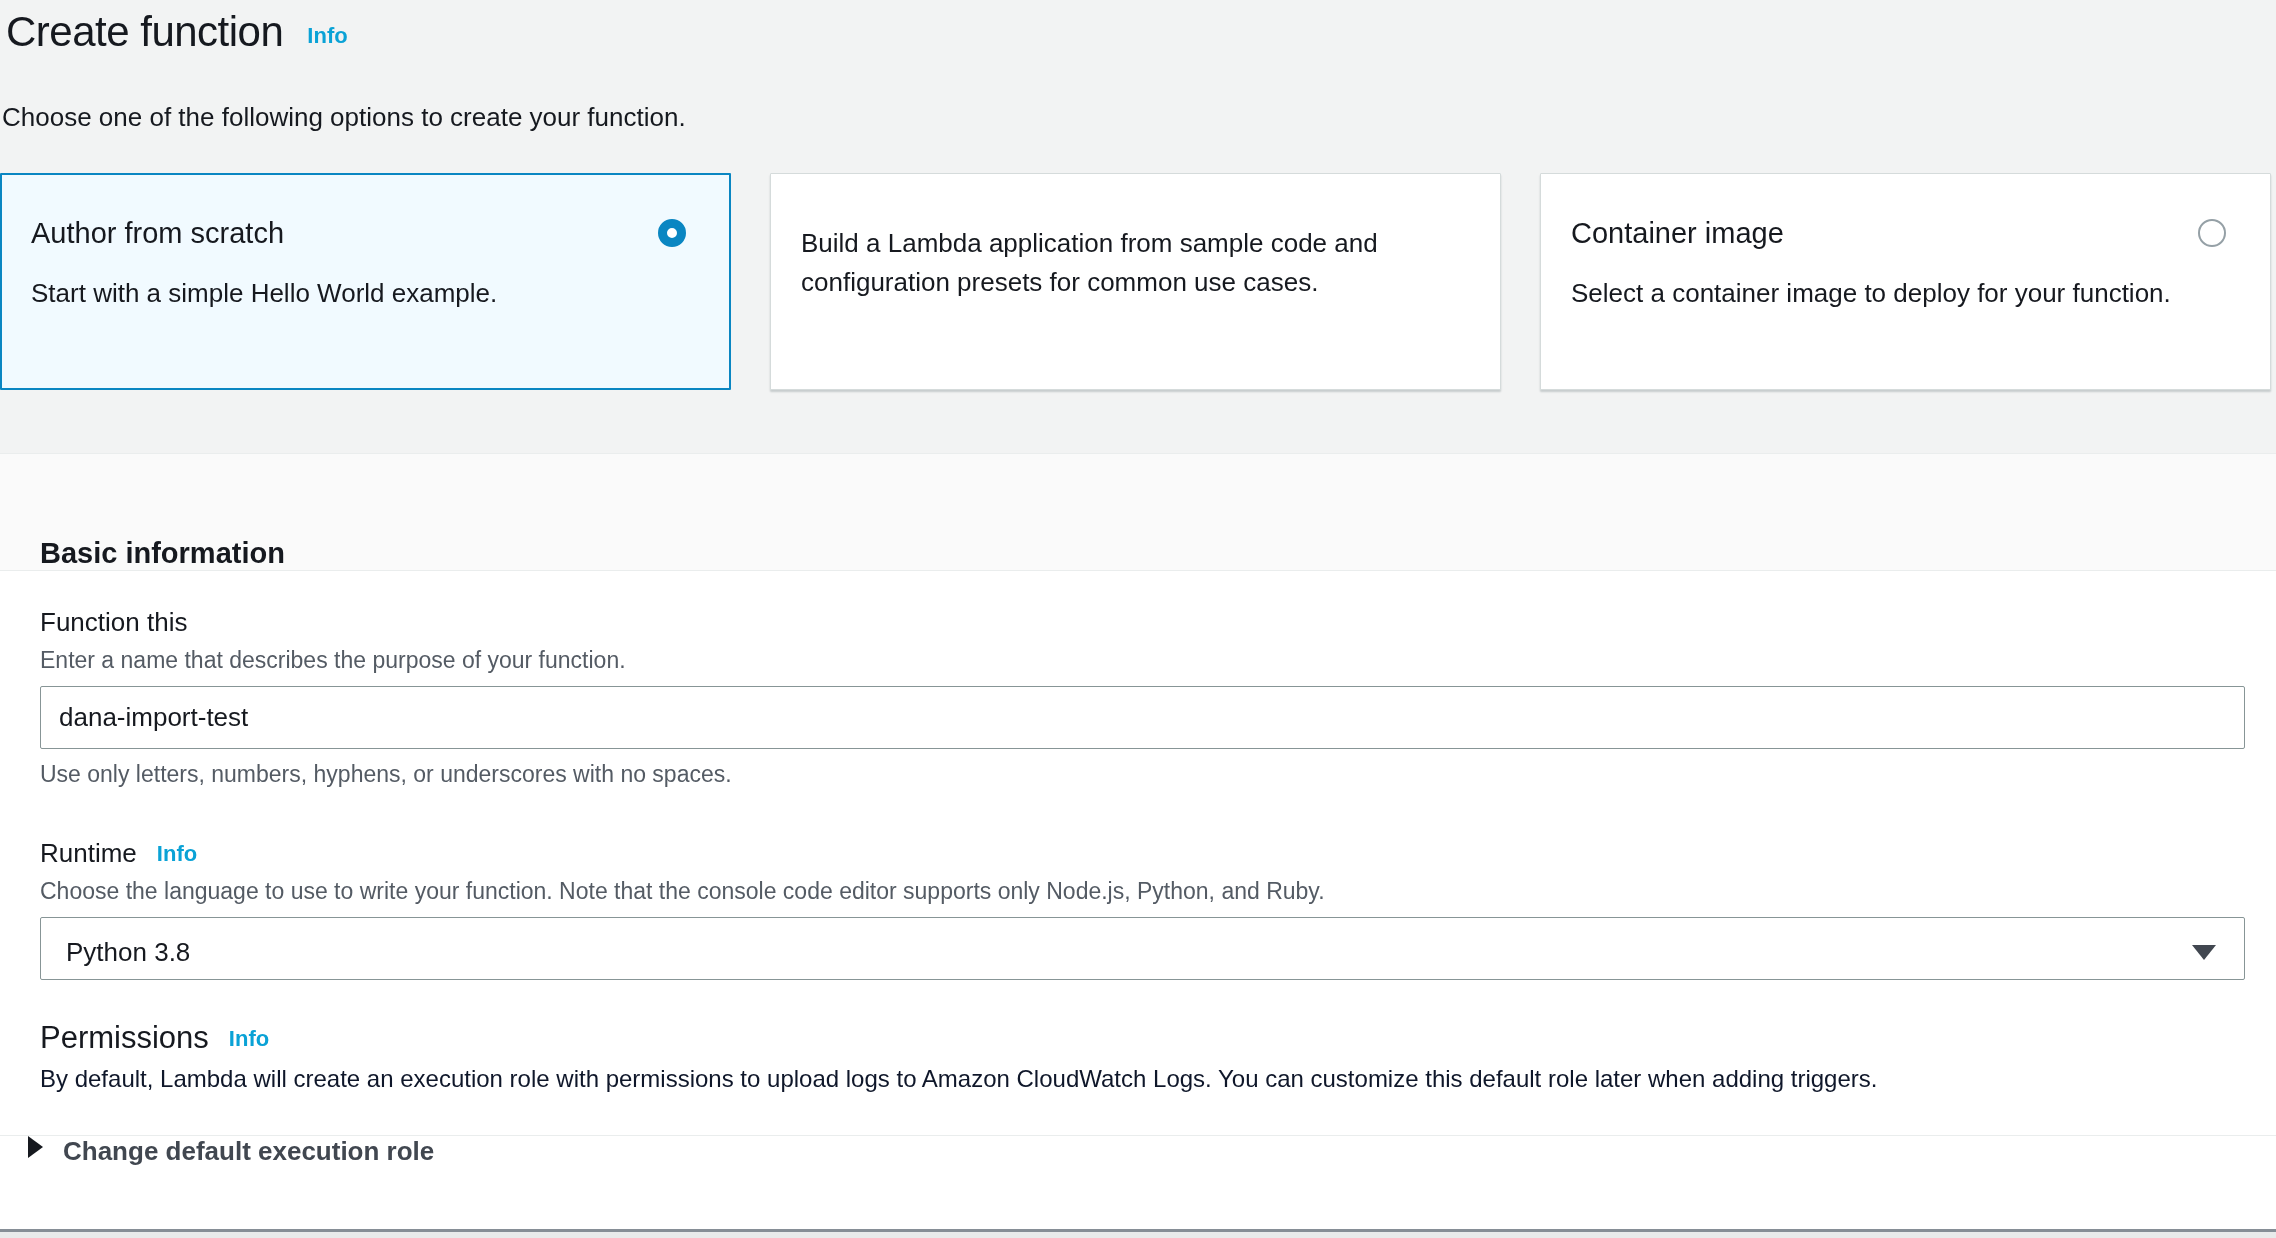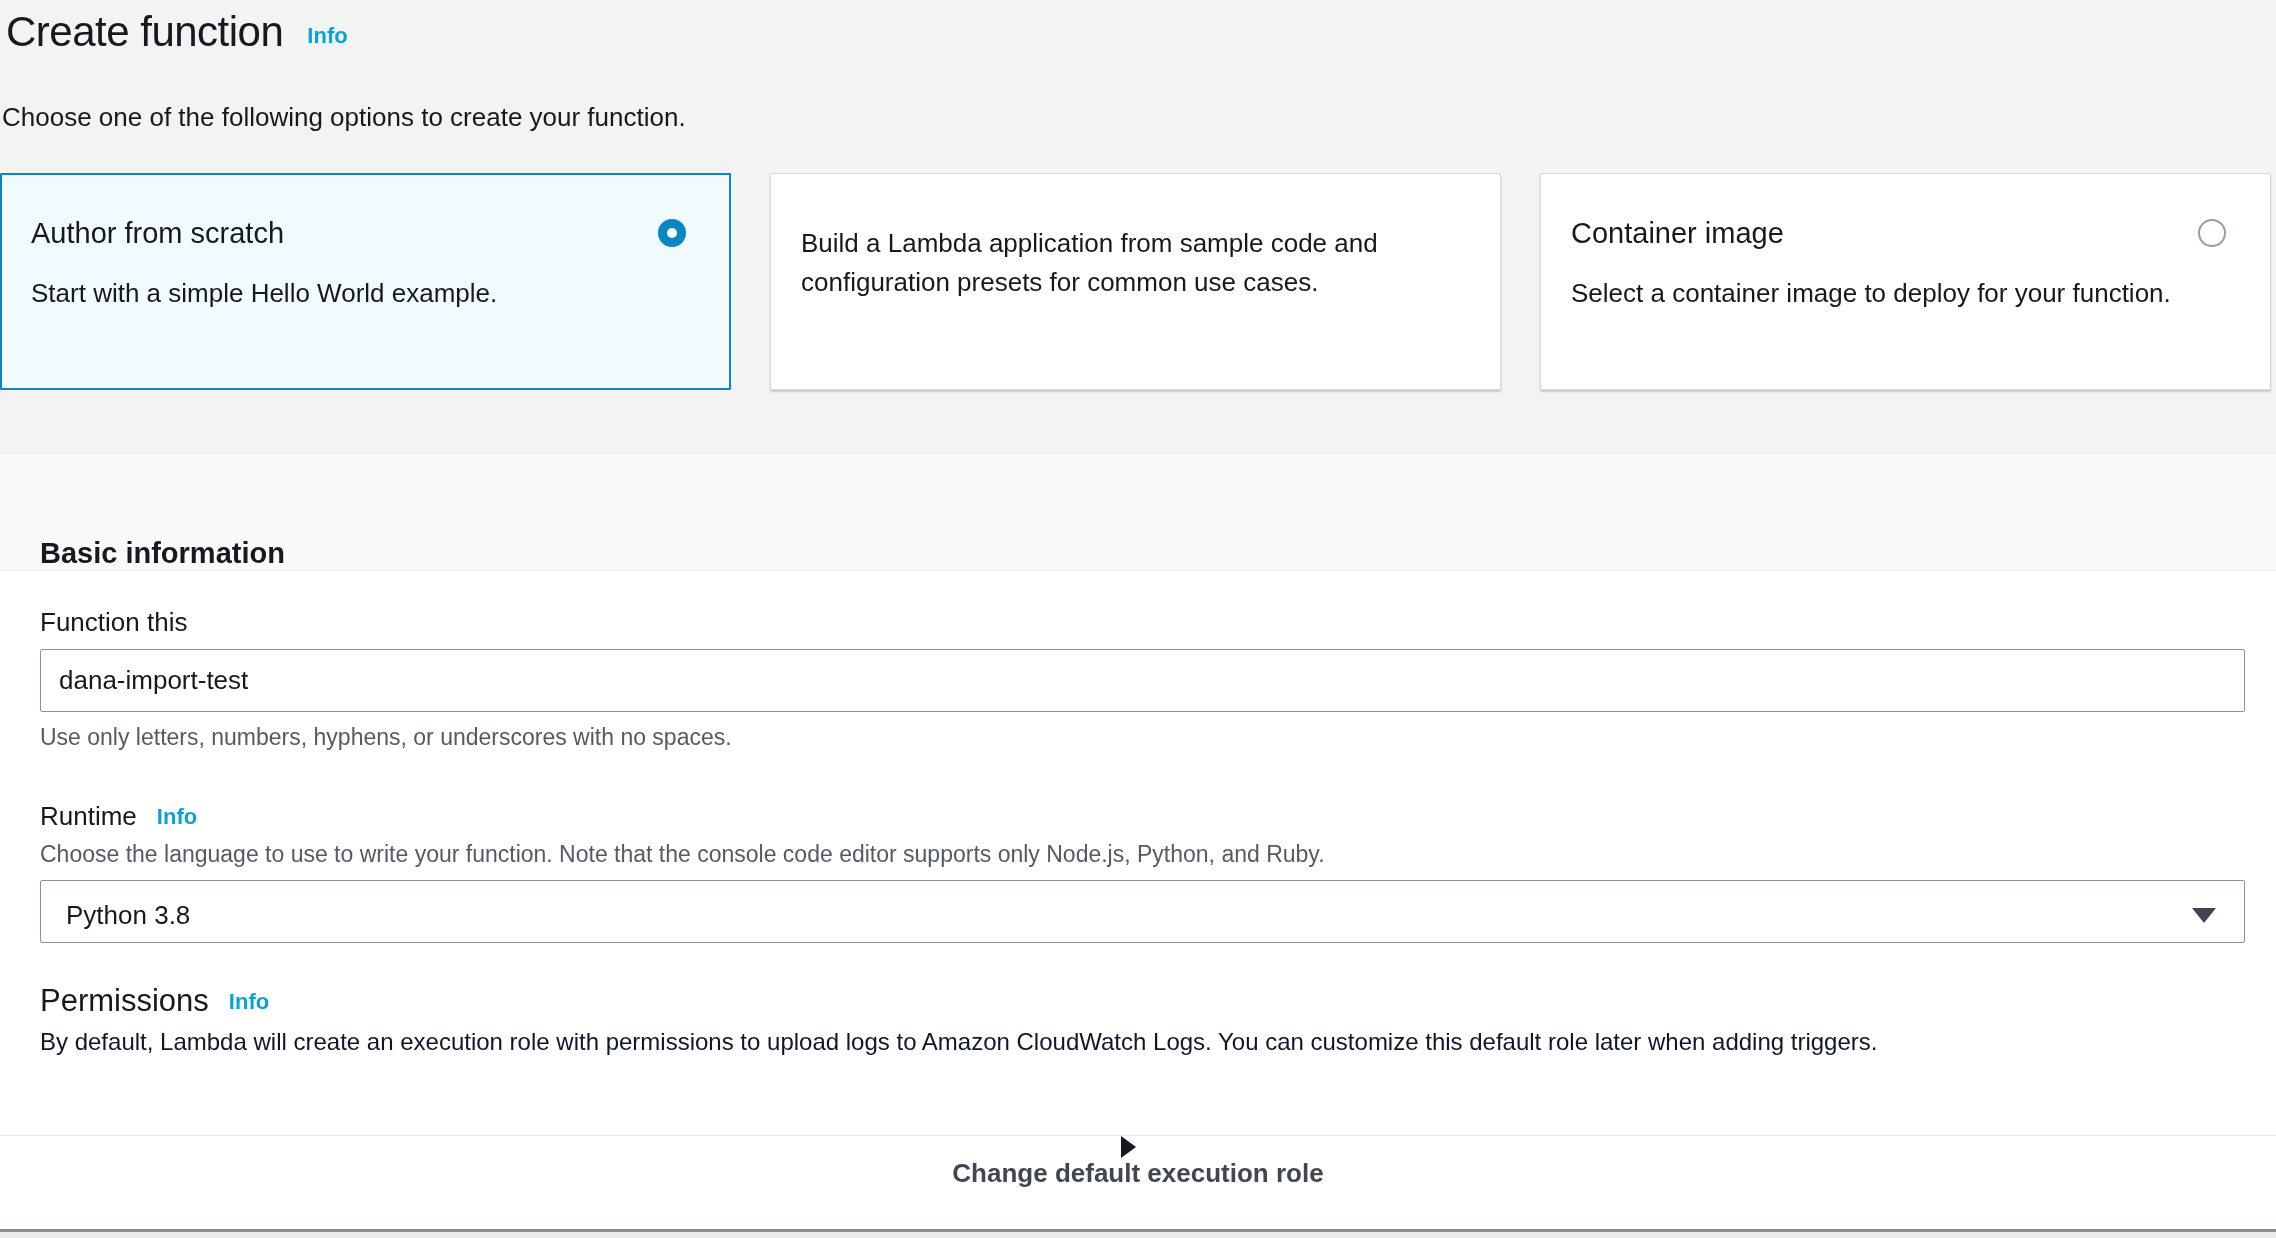--- a/index.html
+++ b/index.html
@@ -57,21 +57,21 @@
   .select-value{font-size:26px;color:#16191f;}
   .caret-down{
     width:0;height:0;border-left:12px solid transparent;
     border-right:12px solid transparent;border-top:15px solid #414750;
   }
   .permissions-block{margin-top:40px;}
   .h2-light{font-size:31px;font-weight:400;}
   .perm-desc{font-size:24px;color:#0f172a;margin-top:8px;line-height:29px;}
   
   .expander-divider{border-top:1px solid #eaeded;height:0;}
-  .expander{background:#fff;height:93px;display:flex;align-items:center;padding:0 56px;cursor:pointer;flex-direction:column;}
+  .expander{background:#fff;height:93px;display:flex;padding:0 28px;cursor:pointer;}
   .caret-right{
     width:0;height:0;border-top:11px solid transparent;border-bottom:11px solid transparent;
     border-left:15px solid #16191f;margin-right:20px;flex:0 0 auto;
   }
   .expander-label{font-size:26px;font-weight:700;color:#414750;}
   .bottom-line{height:3px;background:#868e96;}
   .bottom-tail{height:6px;background:#e9ebeb;}
 </style>
 </head>
 <body>
@@ -115,20 +115,21 @@
   <div class="panel-header">
     <span class="h2">Basic information</span>
   </div>
 
   <div class="panel-body">
 
     <div class="field">
       <div class="label-row">
         <span class="field-label">Function this</span>
       </div>
+      <div class="field-desc">Enter a name that describes the purpose of your function.</div>
       <input class="text-input" type="text" value="dana-import-test" style="">
       <div class="constraint">Use only letters, numbers, hyphens, or underscores with no spaces.</div>
     </div>
 
     <div class="runtime-block">
       <div class="label-row">
         <span class="field-label">Runtime</span>
         <span class="label-info">
           <a class="info-link">Info</a>
         </span>

